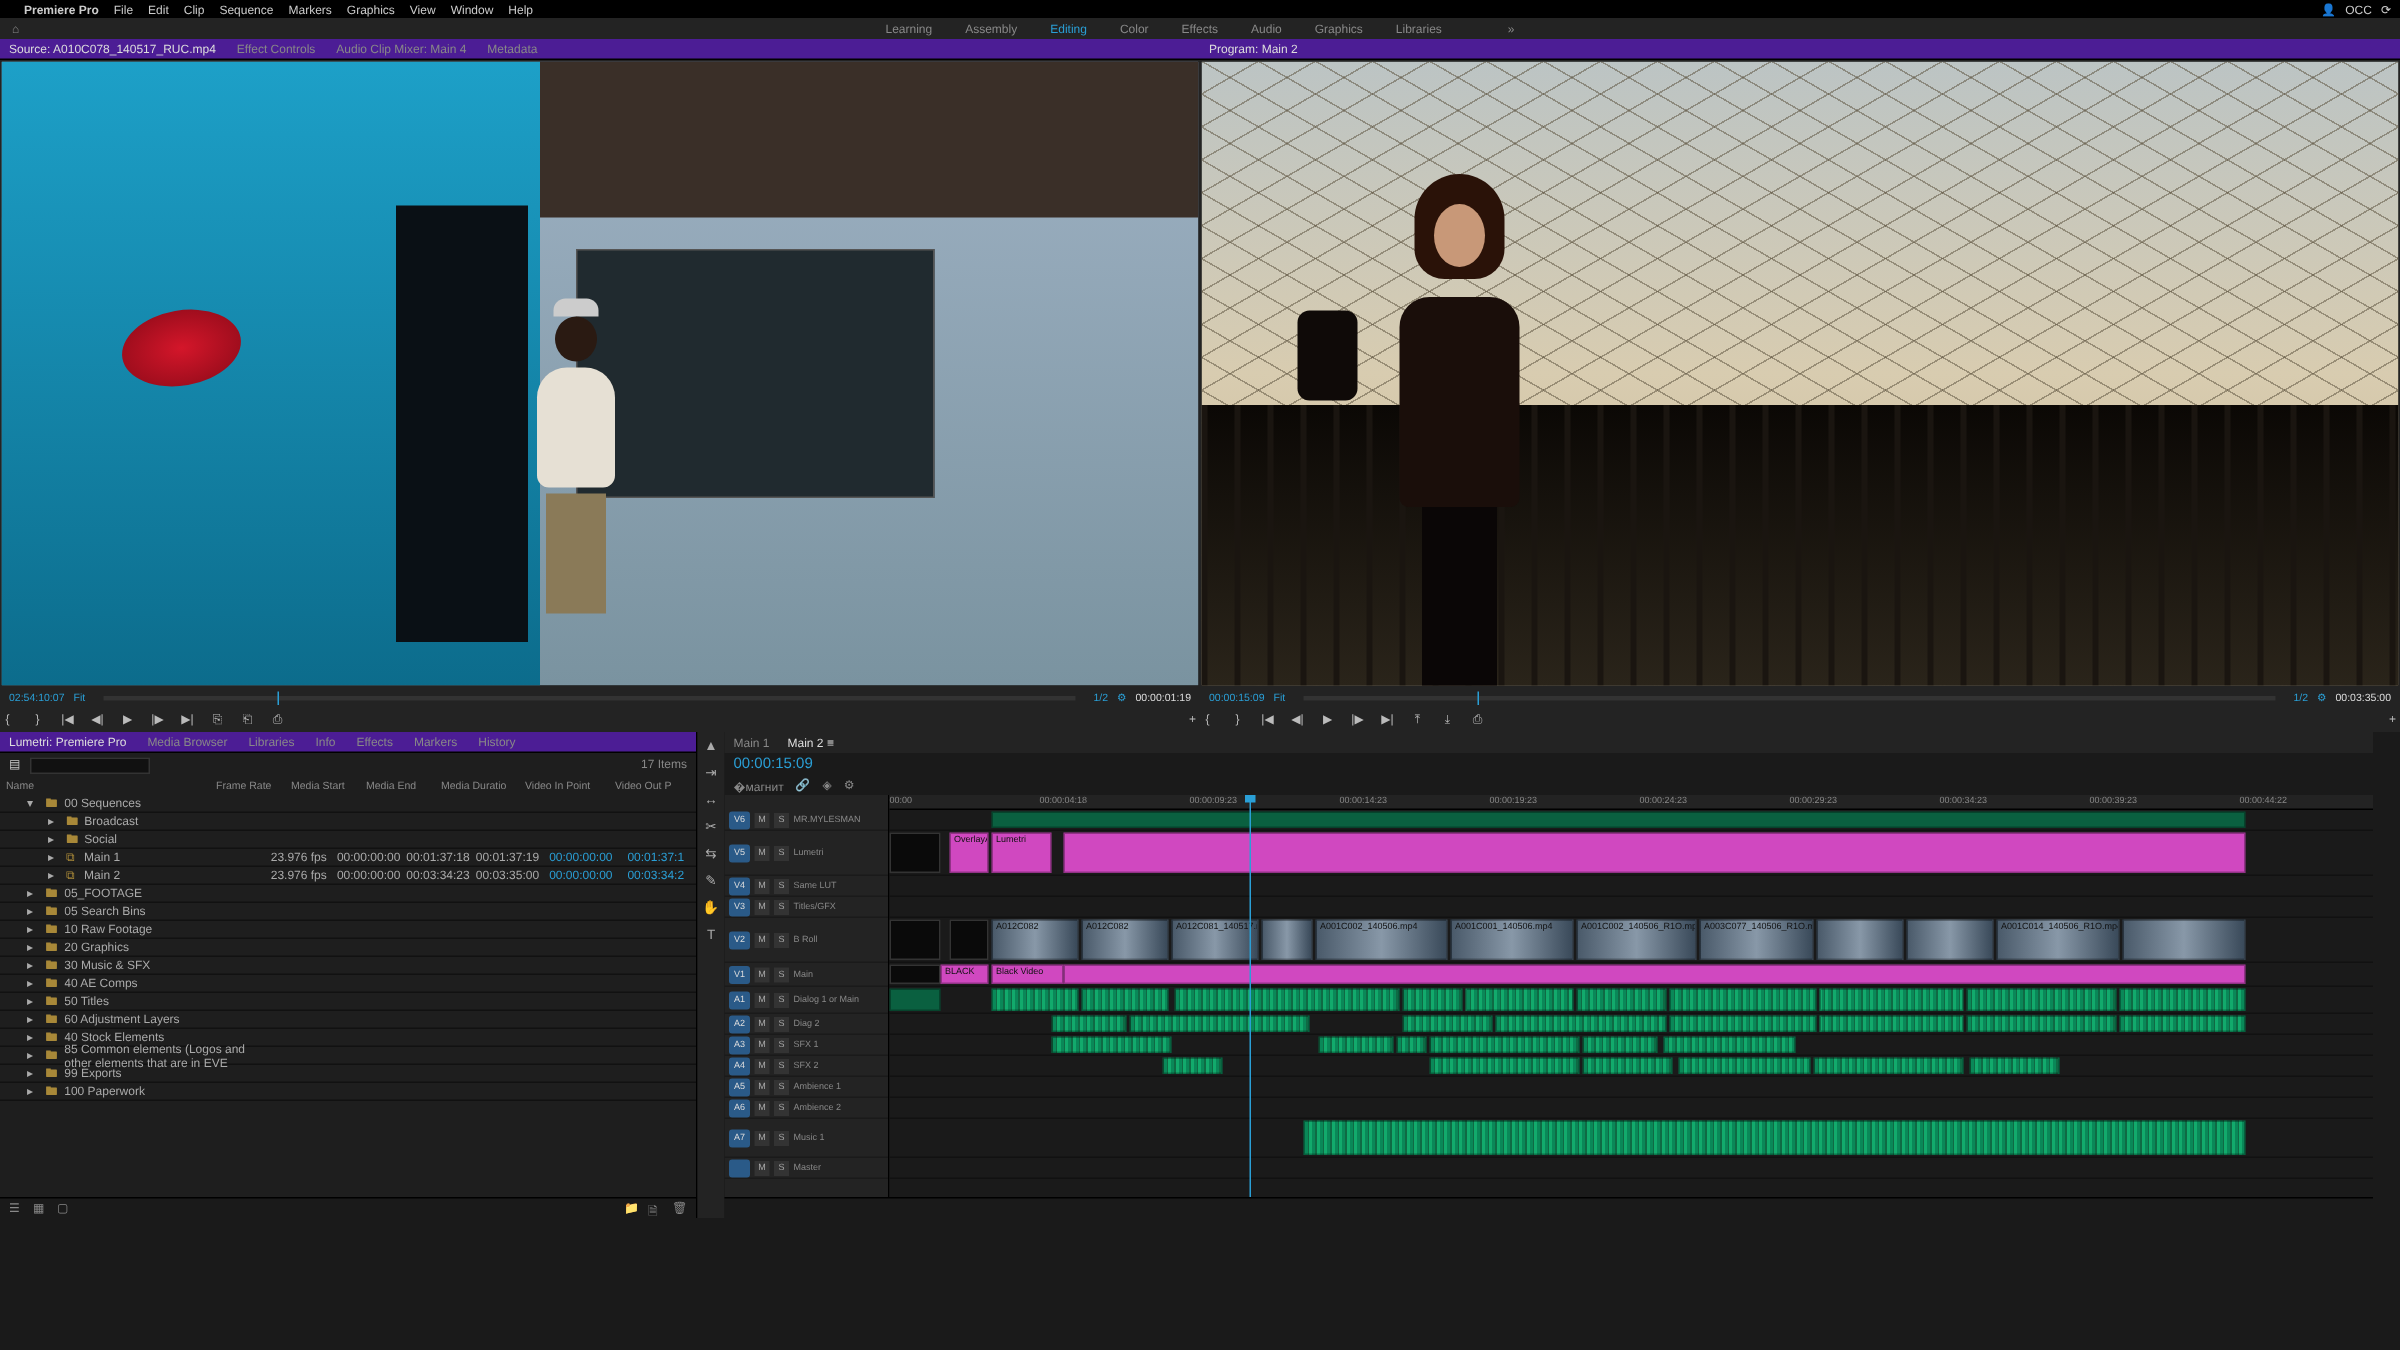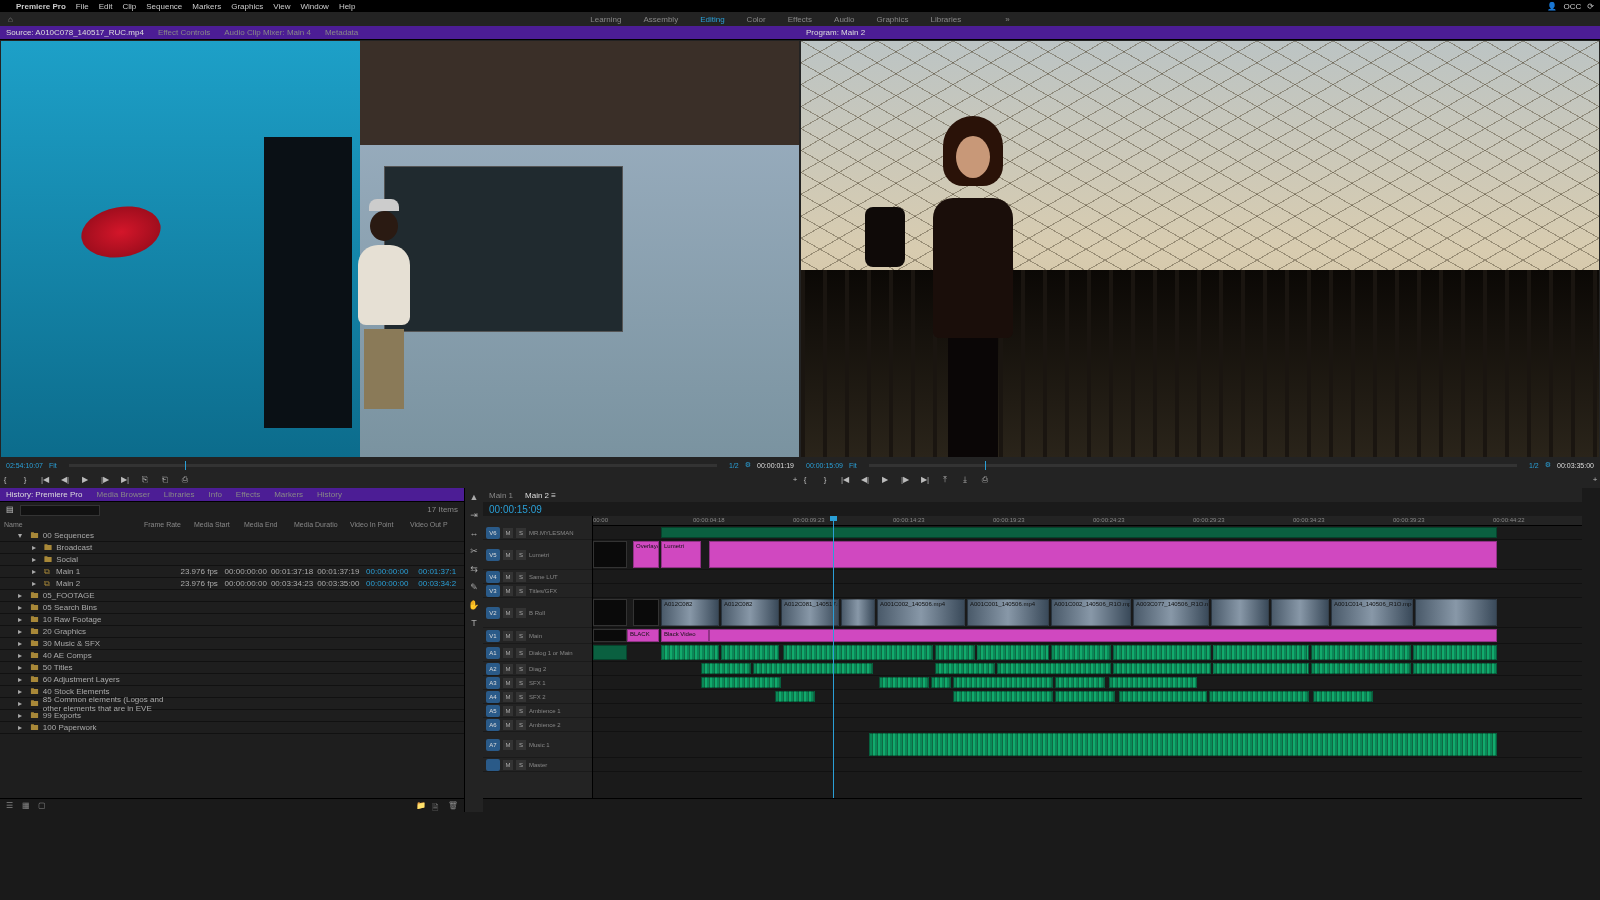--- a/index.html
+++ b/index.html
@@ -195,21 +195,21 @@
       <span class="btn">⤓</span>
       <span class="btn">⎙</span>
       <span class="btn" style="margin-left:auto">+</span>
     </div>
   </div>
 </div>
 
 <div class="lower">
   <div class="project">
     <div class="panel-tabs" id="projtabs">
-        <span class="tab active">History: Premiere Pro</span>
+        <span class="tab active">Lumetri: Premiere Pro</span>
         <span class="tab">Media Browser</span>
         <span class="tab">Libraries</span>
         <span class="tab">Info</span>
         <span class="tab">Effects</span>
         <span class="tab">Markers</span>
         <span class="tab">History</span>
       </div>
     <div class="searchbar">
       <span>▤</span>
       <input style="">
@@ -436,20 +436,26 @@
   </div>
 
   <div class="timeline">
     <div class="tl-tabs" id="tltabs">
         <span class="">Main 1</span>
         <span class="active">Main 2 ≡</span>
       </div>
     <div class="tl-tc">
         <span class="tc">00:00:15:09</span>
       </div>
+    <div class="tl-toolbar">
+      <span>�магнит</span>
+      <span>🔗</span>
+      <span>◈</span>
+      <span>⚙</span>
+    </div>
     <div class="tl-body">
       <div class="trackhead" id="trackhead">
           <div style="height: 10px;"></div>
           <div class="th-row" style="height: 14px;">
             <span class="tgt">V6</span>
             <span class="mut">M</span>
             <span class="mut">S</span>
             <span style="flex:1;font-size:6px;color:#888">MR.MYLESMAN</span>
           </div>
           <div class="th-row" style="height: 30px;">

